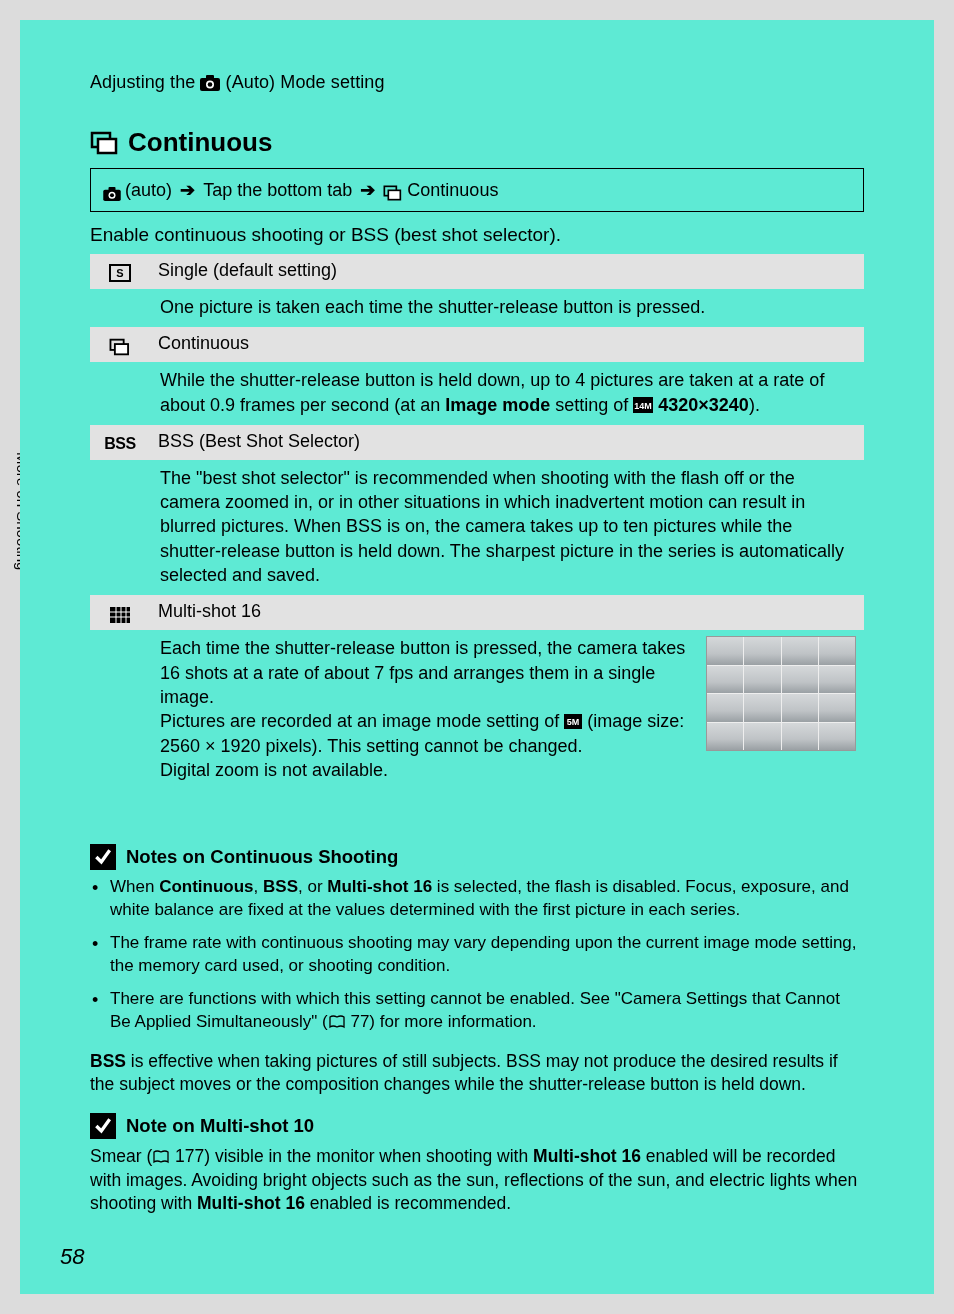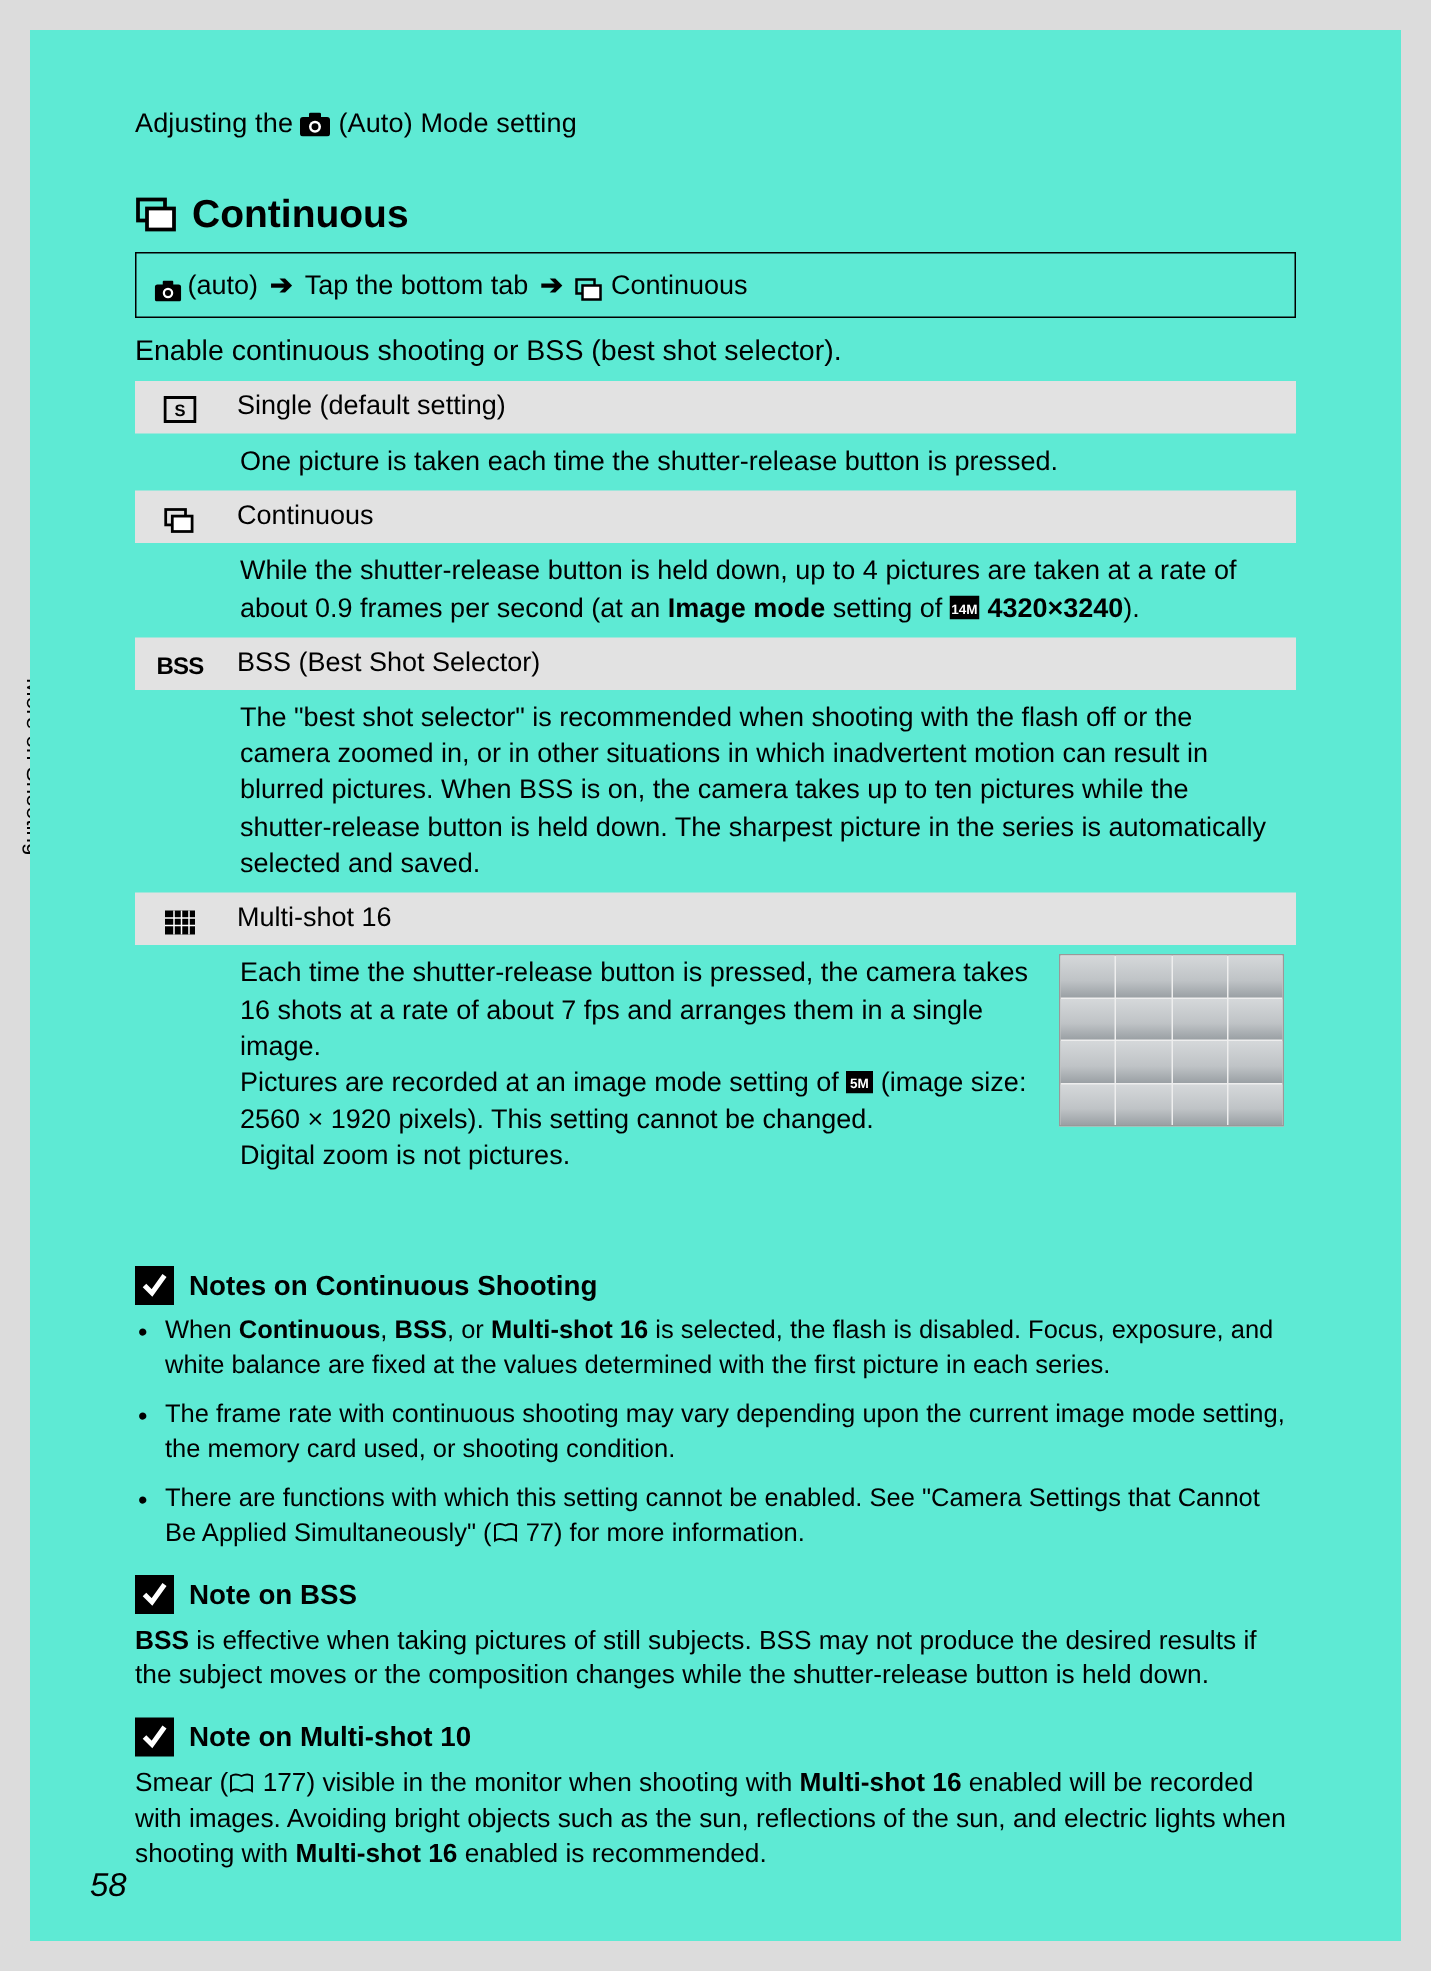--- a/index.html
+++ b/index.html
@@ -225,21 +225,21 @@
             <td colspan="2" class="desc-cell">
         <div class="multishot-row">
           <div class="multishot-text">
             <div>Each time the shutter-release button is pressed, the camera takes 16 shots at a rate of about 7 fps and arranges them in a single image.</div>
             <div><span>Pictures are recorded at an image mode setting of </span><span class="inline-icon" style="vertical-align:-2px;align-items:flex-end;">
                       <svg width="18" height="15" viewBox="0 0 18 15">
                         <rect width="18" height="15" fill="#000"></rect>
                         <text x="9" y="11" font-size="9" fill="#fff" text-anchor="middle" font-weight="bold">5M</text>
                       </svg>
                     </span><span> (image size: 2560 × 1920 pixels). This setting cannot be changed.</span></div>
-            <div>Digital zoom is not pictures.</div>
+            <div>Digital zoom is not available.</div>
           </div>
           <div class="multishot-image">
             <div></div>
                   <div></div>
                   <div></div>
                   <div></div>
             <div></div>
                   <div></div>
                   <div></div>
                   <div></div>
@@ -273,28 +273,20 @@
           <li>The frame rate with continuous shooting may vary depending upon the current image mode setting, the memory card used, or shooting condition.</li>
           <li><span>There are functions with which this setting cannot be enabled. See "Camera Settings that Cannot Be Applied Simultaneously" (</span><span class="inline-icon">
                 <svg width="18" height="14" viewBox="0 0 18 14">
                   <path d="M2 2 Q5 0 9 2 Q13 0 16 2 L16 12 Q13 10 9 12 Q5 10 2 12 Z" fill="none" stroke="#000" stroke-width="1.3"></path>
                 </svg>
               </span><span> 77) for more information.</span></li>
         </ul>
       </div>
 
       <div class="note-block">
-        <div class="note-heading">
-          <span class="checkmark-box">
-              <svg viewBox="0 0 24 24">
-                <path d="M4 12 L10 18 L20 4" stroke="#fff" stroke-width="4" fill="none"></path>
-              </svg>
-            </span>
-          <span>Note on BSS</span>
-        </div>
         <div class="note-body"><b>BSS</b><span> is effective when taking pictures of still subjects. BSS may not produce the desired results if the subject moves or the composition changes while the shutter-release button is held down.</span></div>
       </div>
 
       <div class="note-block">
         <div class="note-heading">
           <span class="checkmark-box">
               <svg viewBox="0 0 24 24">
                 <path d="M4 12 L10 18 L20 4" stroke="#fff" stroke-width="4" fill="none"></path>
               </svg>
             </span>

